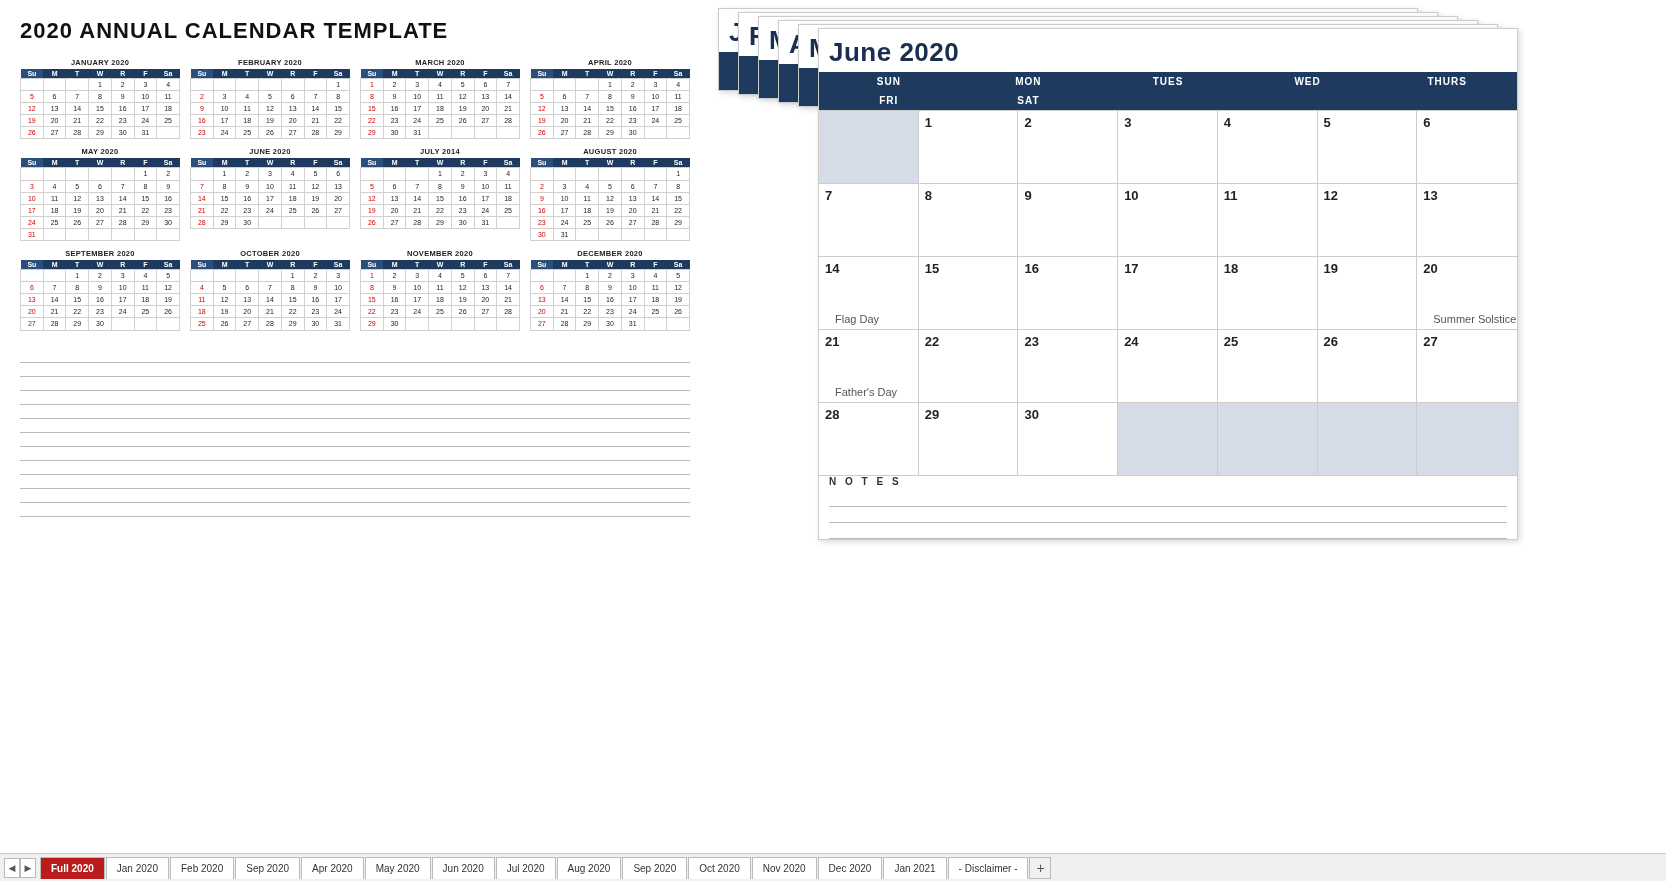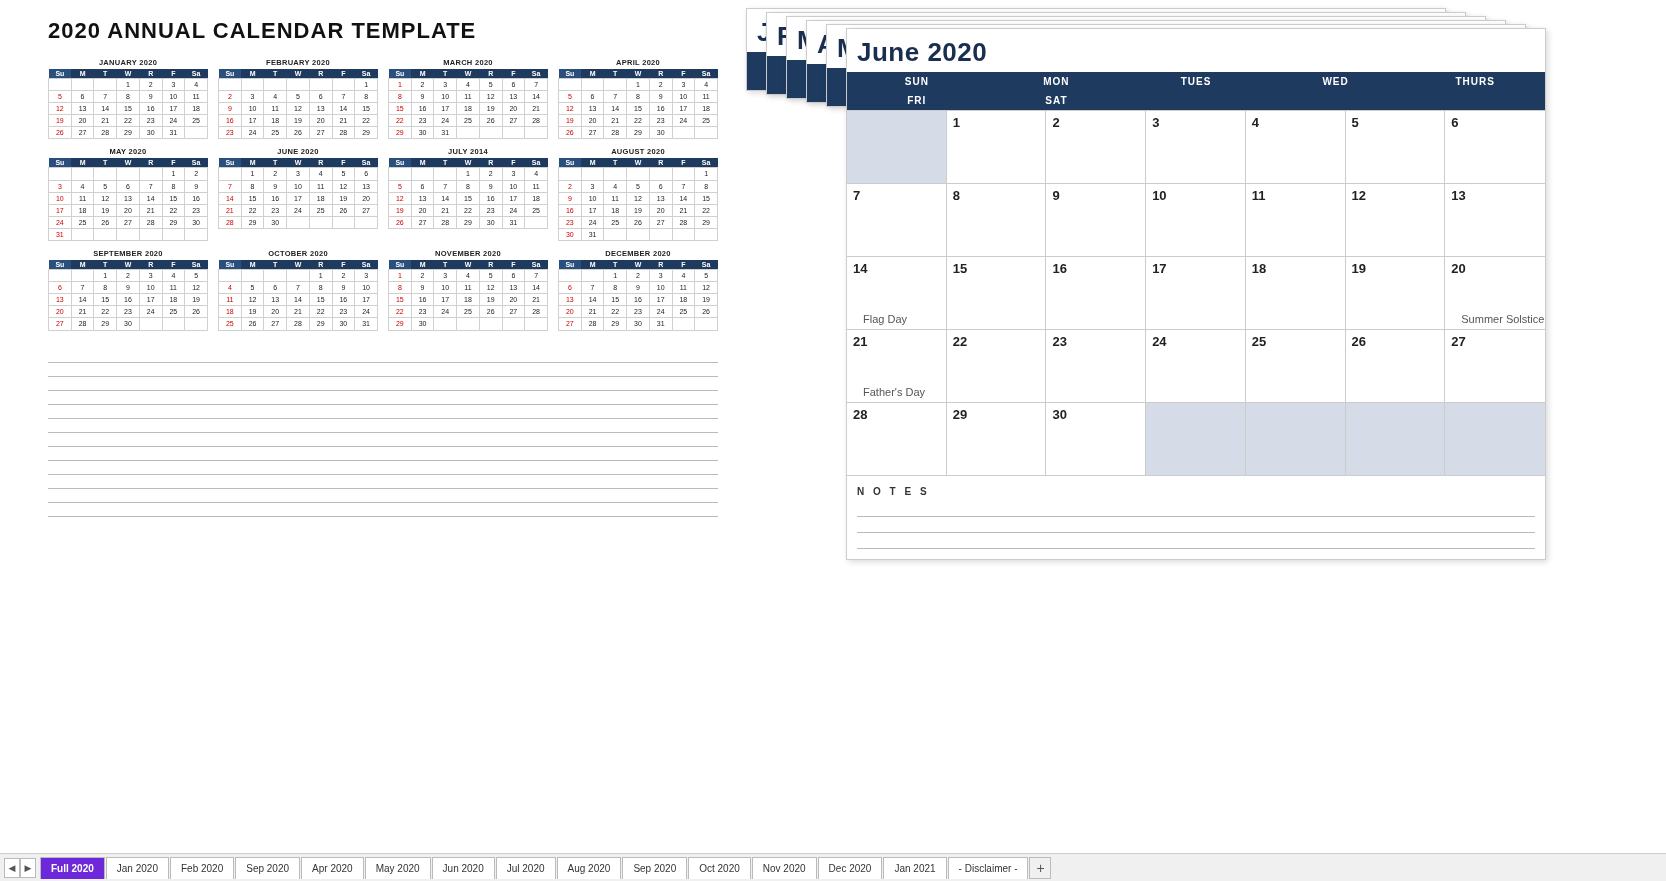--- a/index.html
+++ b/index.html
@@ -5,21 +5,21 @@
     * { box-sizing: border-box; margin: 0; padding: 0; }
     body { font-family: Arial, sans-serif; background: #e8e8e8; width: 1666px; height: 881px; overflow: hidden; }
 
     
     .app-container { width: 1666px; height: 881px; display: flex; flex-direction: column; background: #fff; }
 
     
     .spreadsheet-area { flex: 1; display: flex; flex-direction: column; overflow: hidden; background: #fff; }
 
     
-    .main-content { flex: 1; display: flex; overflow: hidden; padding: 18px 20px 0 20px; gap: 18px; margin-left: 28px; }
+    .main-content { flex: 1; display: flex; overflow: hidden; padding: 18px 20px 0 20px; gap: 18px; }
 
     
     .annual-panel { width: 670px; flex-shrink: 0; }
     .annual-title { font-size: 22px; font-weight: 900; letter-spacing: 1px; color: #111; margin-bottom: 14px; }
 
     .mini-calendars-grid { display: grid; grid-template-columns: repeat(4, 1fr); gap: 8px 10px; }
 
     .mini-cal { font-size: 7.5px; }
     .mini-cal-title { text-align: center; font-size: 7.5px; font-weight: 700; letter-spacing: 0.3px; margin-bottom: 2px; color: #222; }
     .mini-cal table { width: 100%; border-collapse: collapse; }
@@ -51,30 +51,30 @@
     .monthly-cal-header { display: grid; grid-template-columns: repeat(5, 1fr); background: #1e3a5f; }
     .monthly-cal-header .day-header { color: #fff; text-align: center; font-size: 10px; font-weight: 700; padding: 4px 2px; letter-spacing: 1px; }
     .monthly-cal-body { }
     .monthly-cal-row { display: grid; grid-template-columns: repeat(7, 1fr); border-top: 1px solid #ccc; }
     .monthly-cal-cell { min-height: 72px; border-right: 1px solid #ccc; padding: 4px 6px; font-size: 13px; font-weight: 700; color: #222; position: relative; }
     .monthly-cal-cell:last-child { border-right: none; }
     .monthly-cal-cell.empty { background: #d5dce8; min-height: 72px; }
     .monthly-cal-cell.shaded { background: #d5dce8; }
     .cell-note { font-size: 11px; font-weight: 400; color: #555; position: absolute; bottom: 4px; left: 16px; }
 
-    .monthly-notes-section { border-top: 1px solid #ccc; padding: 10px 10px; }
+    .monthly-notes-section { border-top: 1px solid #ccc; padding: 0 10px; }
     .monthly-notes-label { font-size: 10px; letter-spacing: 3px; font-weight: 700; color: #333; margin-bottom: 4px; }
     .monthly-notes-lines { }
     .monthly-notes-line { border-bottom: 0.8px solid #bbb; height: 16px; }
 
     
     .tab-bar { height: 28px; background: #f0f0f0; border-top: 1px solid #ccc; display: flex; align-items: center; padding: 0 4px; gap: 0; overflow: hidden; }
     .tab-nav-btn { width: 16px; height: 20px; background: #fff; border: 1px solid #bbb; font-size: 9px; display: flex; align-items: center; justify-content: center; cursor: pointer; color: #555; flex-shrink: 0; }
     .tab { height: 22px; padding: 0 10px; font-size: 10px; display: flex; align-items: center; border: 1px solid #bbb; border-bottom: none; background: #fff; cursor: pointer; white-space: nowrap; margin-right: 1px; color: #333; }
-    .tab.active-full { background: #6d28d9; color: #fff; font-weight: 700; }
+    .tab.active-full { background: #b91c1c; color: #fff; font-weight: 700; }
     .tab-add { width: 22px; height: 22px; background: #f0f0f0; border: 1px solid #bbb; display: flex; align-items: center; justify-content: center; font-size: 14px; cursor: pointer; color: #555; }
   </style>
 </head>
 <body>
 
 <div class="app-container">
   <div class="spreadsheet-area">
     <div class="main-content">
 
       <div class="annual-panel">

